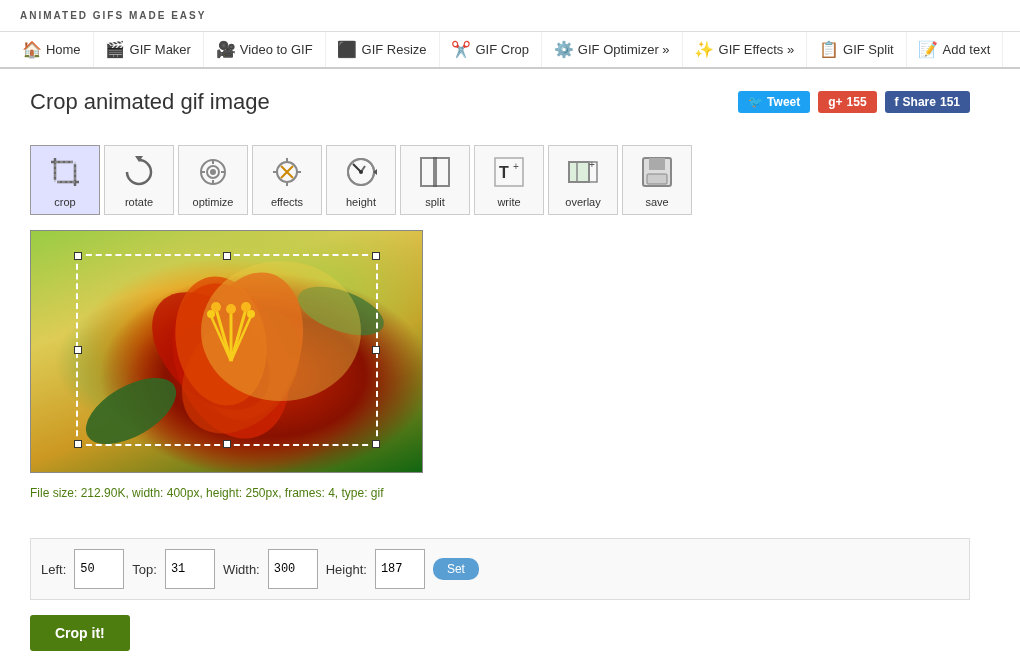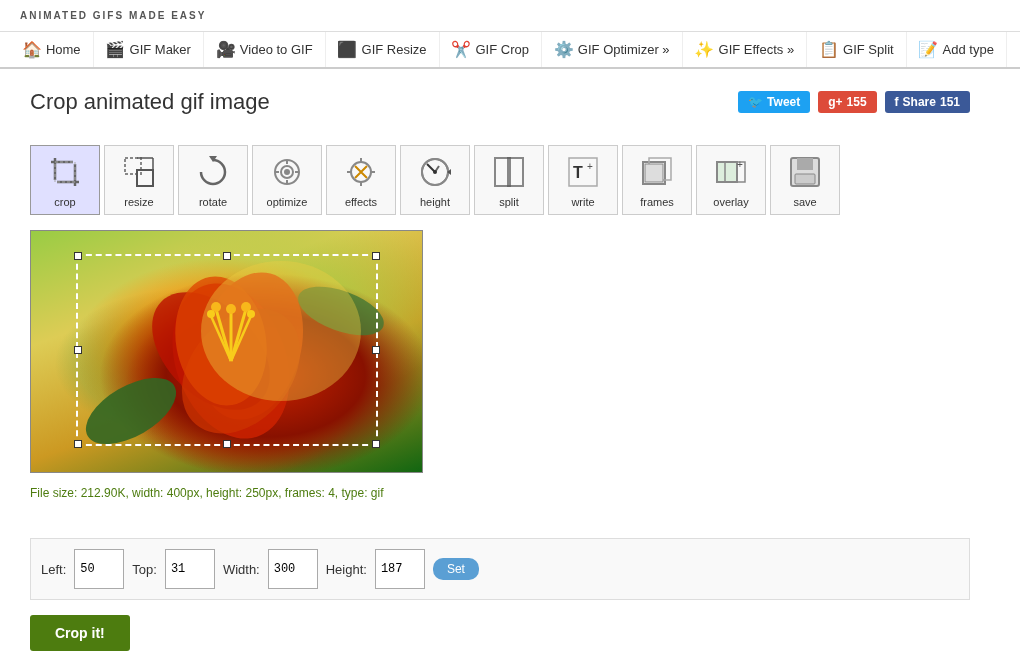--- a/index.html
+++ b/index.html
@@ -115,21 +115,21 @@
   <a class="nav-item">
     <span class="nav-icon">✨</span>
     <span>GIF Effects »</span>
   </a>
   <a class="nav-item">
     <span class="nav-icon">📋</span>
     <span>GIF Split</span>
   </a>
   <a class="nav-item">
     <span class="nav-icon">📝</span>
-    <span>Add type</span>
+    <span>Add text</span>
   </a>
 </div>
 
 <div id="main">
 
   
   <div id="title-social">
     <h1 id="page-title">Crop animated gif image</h1>
     <div id="social-row">
       <button class="social-btn tweet-btn">
@@ -157,31 +157,20 @@
           <line x1="8" y1="4" x2="8" y2="26" stroke="#666" stroke-width="2.5"></line>
           <line x1="4" y1="8" x2="26" y2="8" stroke="#666" stroke-width="2.5"></line>
           <line x1="28" y1="10" x2="28" y2="32" stroke="#666" stroke-width="2.5"></line>
           <line x1="10" y1="28" x2="32" y2="28" stroke="#666" stroke-width="2.5"></line>
           <rect x="8" y="8" width="20" height="20" fill="none" stroke="#aaa" stroke-width="1" stroke-dasharray="3,2"></rect>
         </svg>
       </div>
       <span class="tool-label">crop</span>
     </div>
 
-    <div class="tool-item">
-      <div class="tool-icon">
-        <svg width="36" height="36" viewBox="0 0 36 36">
-          <rect x="4" y="4" width="16" height="16" fill="none" stroke="#888" stroke-width="2" stroke-dasharray="3,2"></rect>
-          <rect x="16" y="16" width="16" height="16" fill="none" stroke="#555" stroke-width="2"></rect>
-          <line x1="16" y1="4" x2="32" y2="4" stroke="#555" stroke-width="1.5"></line>
-          <line x1="32" y1="4" x2="32" y2="16" stroke="#555" stroke-width="1.5"></line>
-        </svg>
-      </div>
-      <span class="tool-label">resize</span>
-    </div>
 
     <div class="tool-item">
       <div class="tool-icon">
         <svg width="36" height="36" viewBox="0 0 36 36">
           <path d="M18 6 A12 12 0 1 1 6 18" fill="none" stroke="#666" stroke-width="2.5"></path>
           <polygon points="14,2 22,2 18,8" fill="#666"></polygon>
         </svg>
       </div>
       <span class="tool-label">rotate</span>
     </div>
@@ -245,30 +234,20 @@
       <div class="tool-icon">
         <svg width="36" height="36" viewBox="0 0 36 36">
           <rect x="4" y="4" width="28" height="28" fill="none" stroke="#aaa" stroke-width="1.5"></rect>
           <text x="8" y="24" font-family="Arial" font-size="16" font-weight="bold" fill="#333">T</text>
           <text x="22" y="16" font-family="Arial" font-size="10" fill="#555">+</text>
         </svg>
       </div>
       <span class="tool-label">write</span>
     </div>
 
-    <div class="tool-item">
-      <div class="tool-icon">
-        <svg width="36" height="36" viewBox="0 0 36 36">
-          <rect x="4" y="8" width="22" height="22" fill="none" stroke="#888" stroke-width="2"></rect>
-          <rect x="10" y="4" width="22" height="22" fill="none" stroke="#aaa" stroke-width="1.5"></rect>
-          <rect x="6" y="10" width="18" height="18" fill="#ddd" stroke="#888" stroke-width="1"></rect>
-        </svg>
-      </div>
-      <span class="tool-label">frames</span>
-    </div>
 
     <div class="tool-item">
       <div class="tool-icon">
         <svg width="36" height="36" viewBox="0 0 36 36">
           <rect x="4" y="8" width="20" height="20" fill="#ddeedd" stroke="#888" stroke-width="2"></rect>
           <rect x="12" y="8" width="20" height="20" fill="none" stroke="#888" stroke-width="1.5"></rect>
           <text x="24" y="14" font-family="Arial" font-size="10" fill="#555">+</text>
         </svg>
       </div>
       <span class="tool-label">overlay</span>

